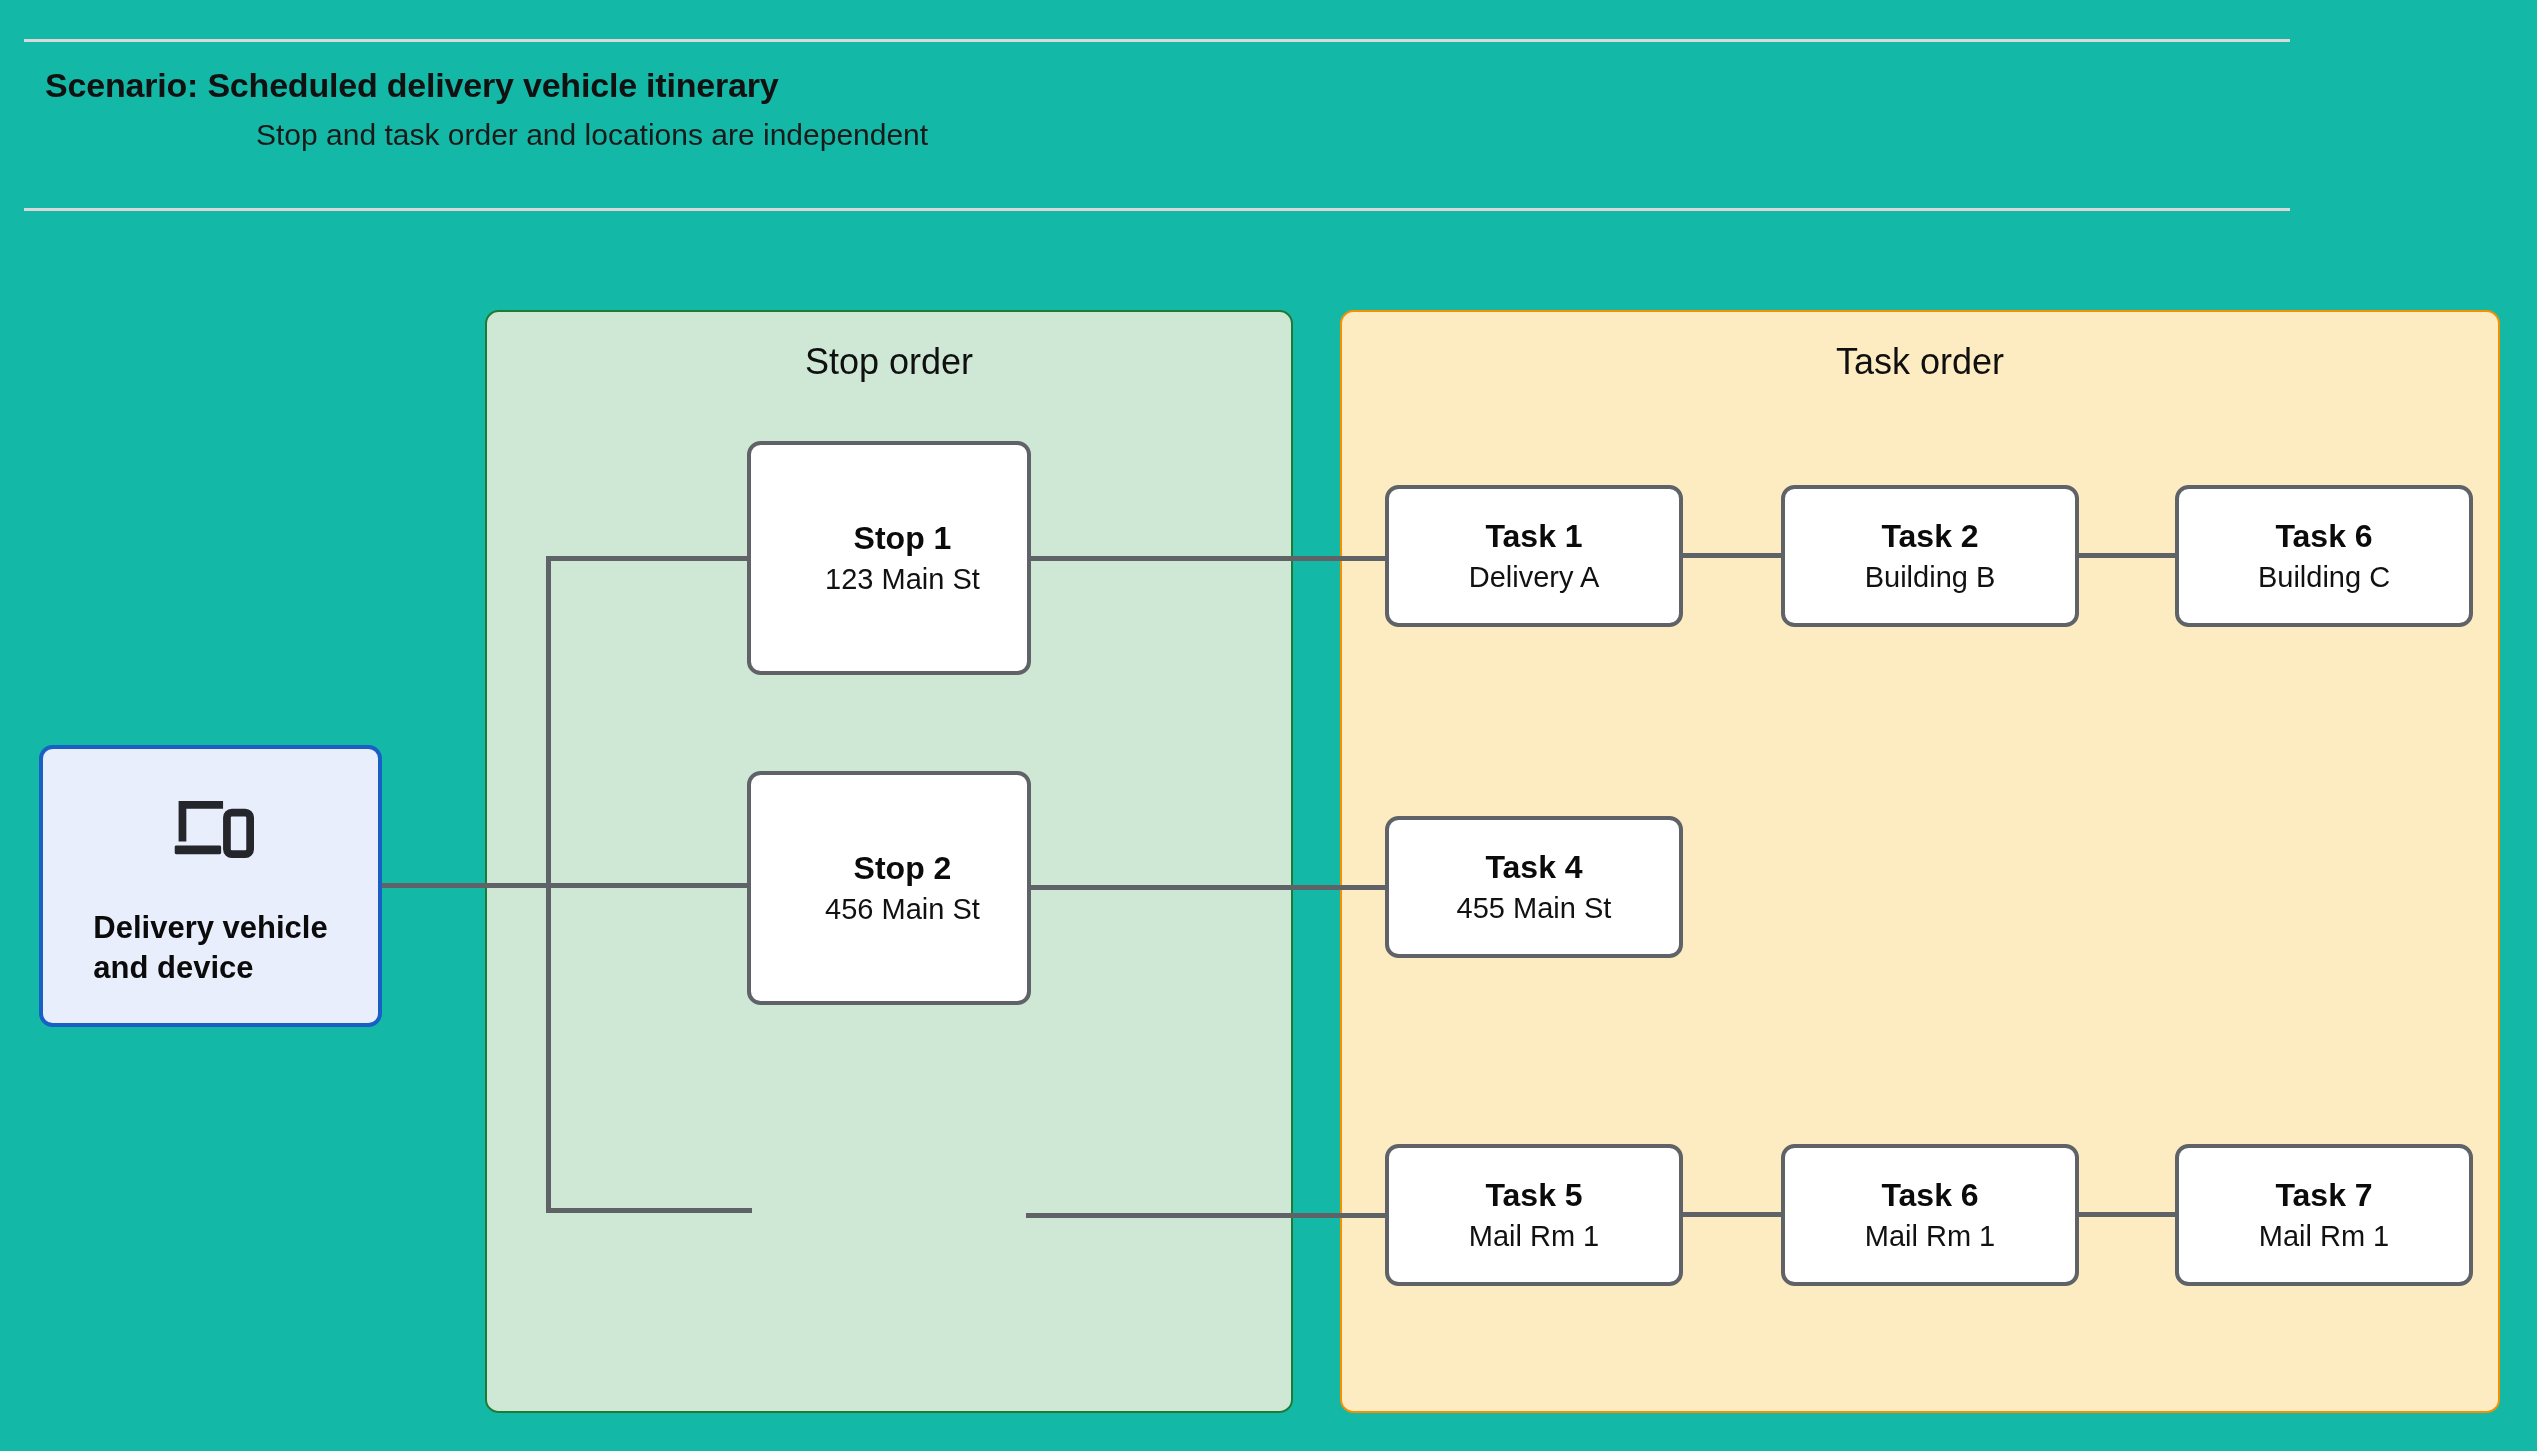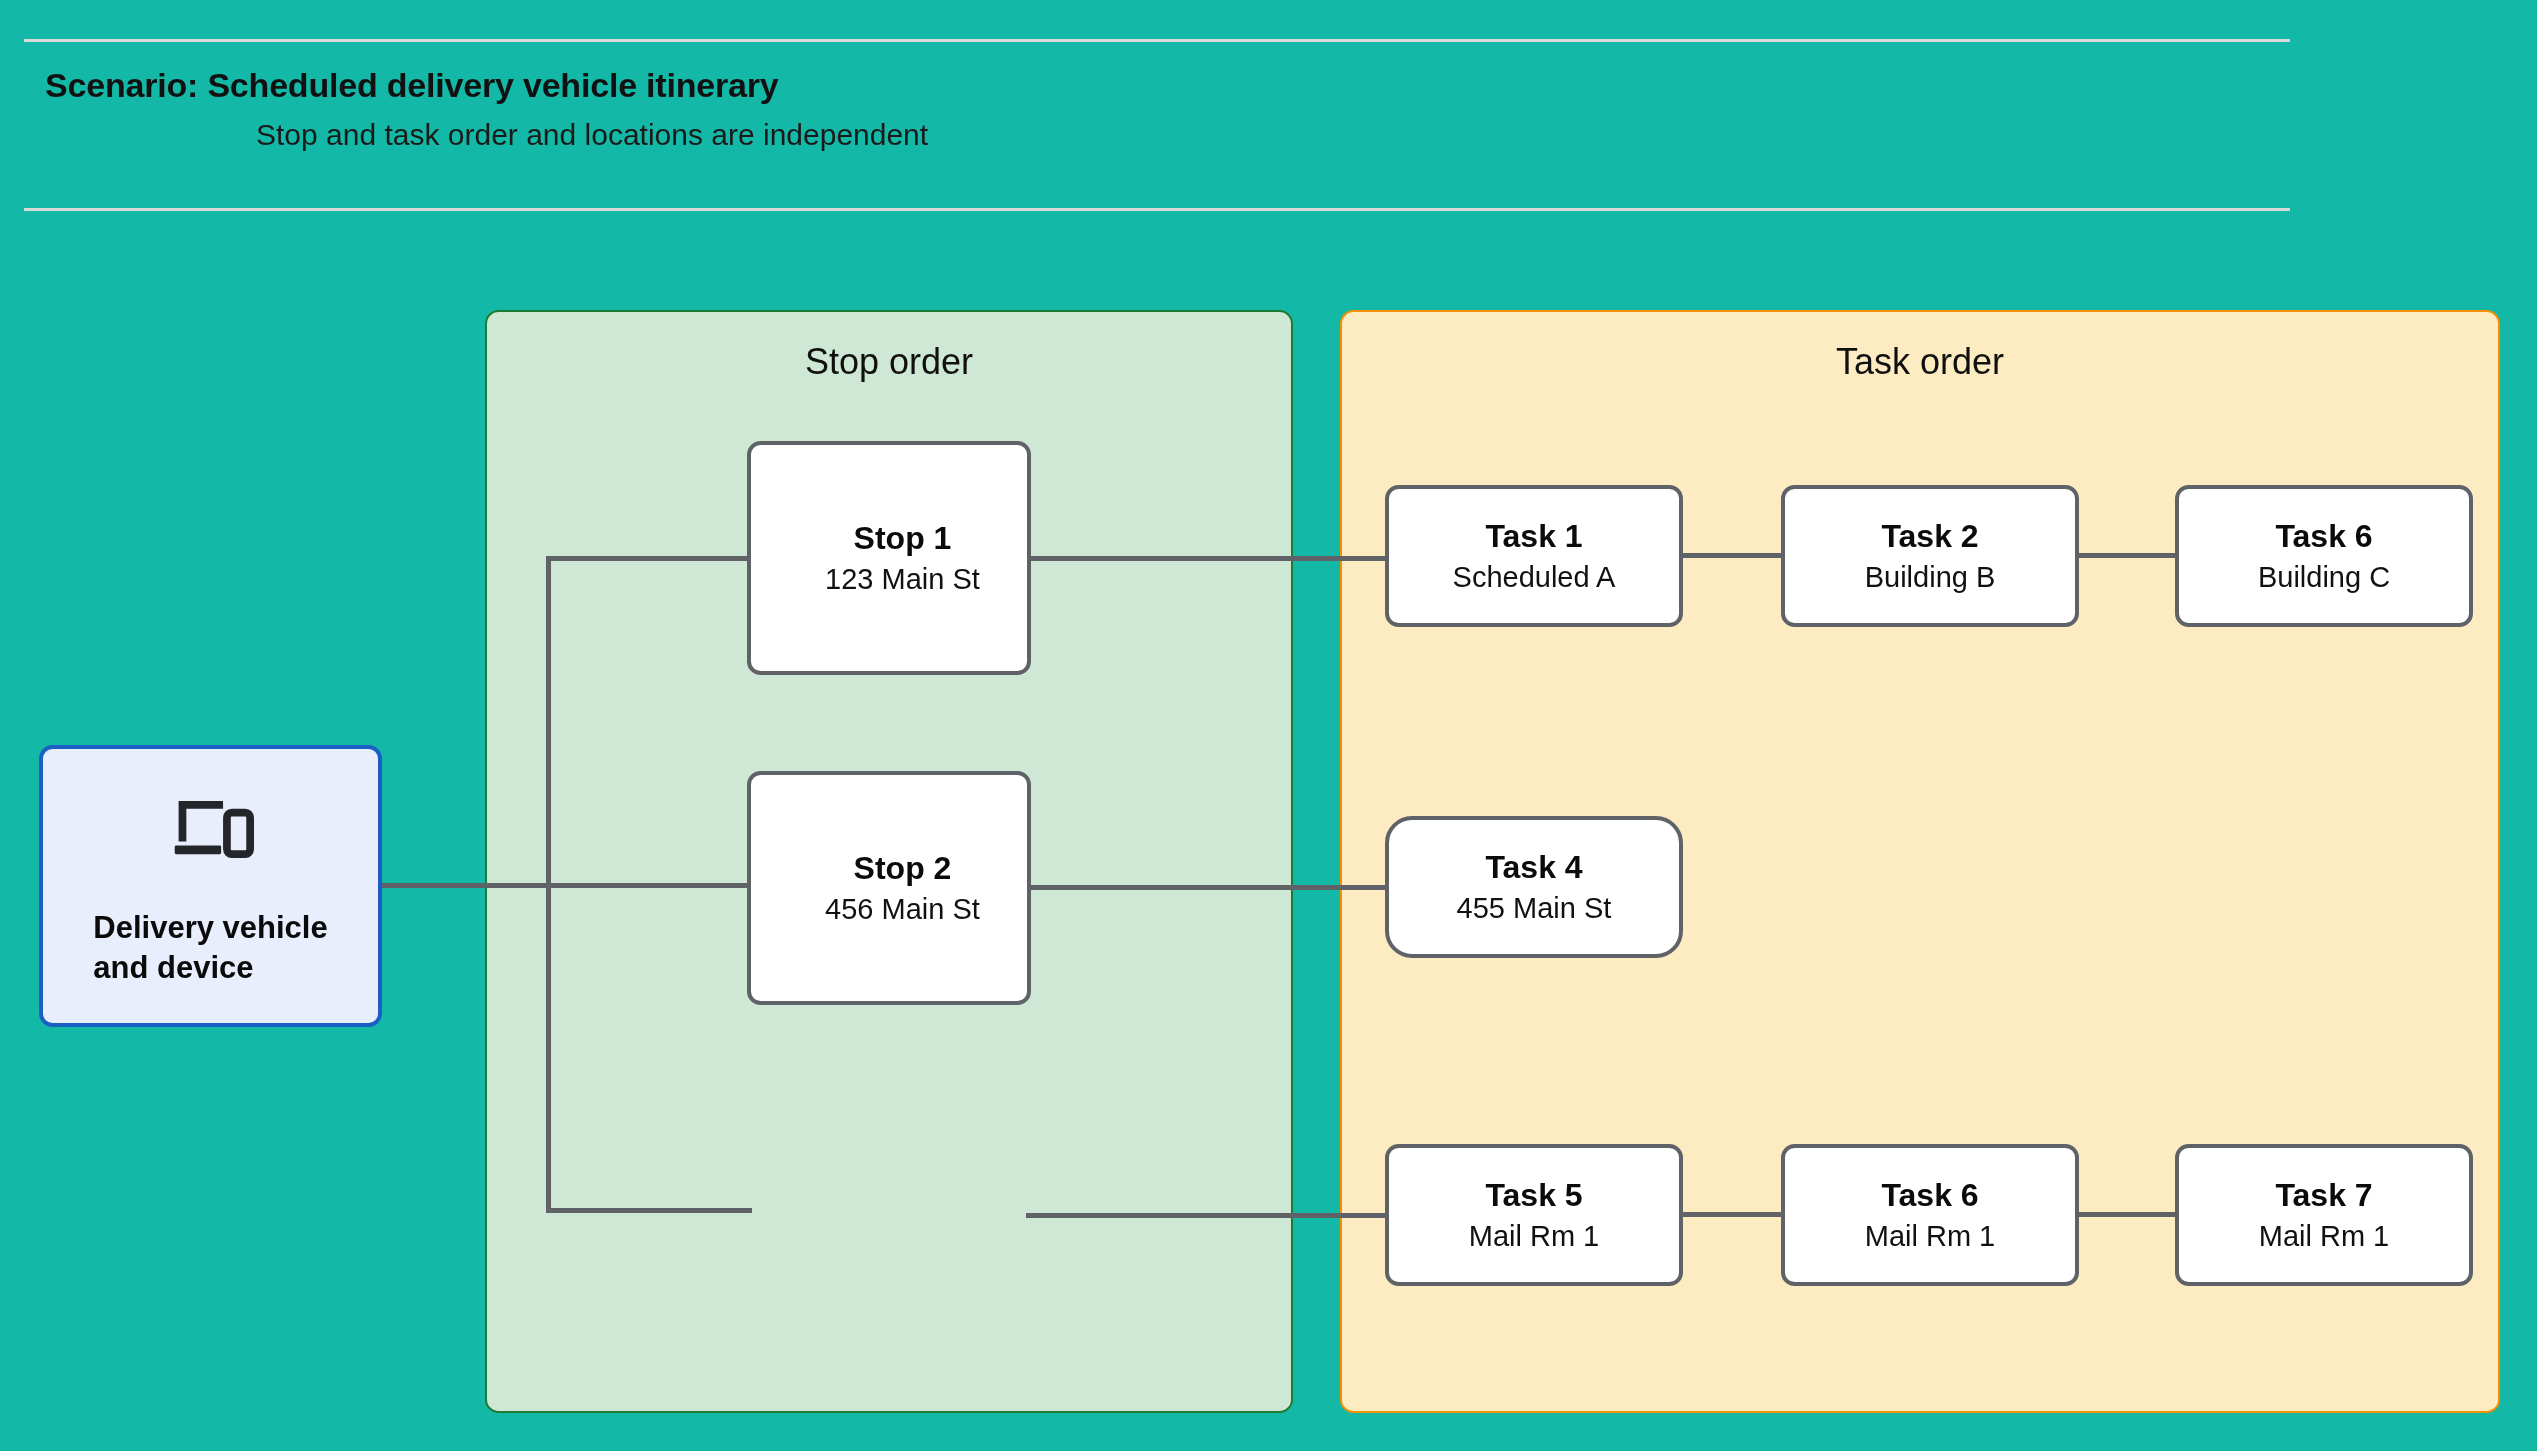--- a/index.html
+++ b/index.html
@@ -122,21 +122,21 @@
   #stop-node-2 { top: 1096px; }
 
   .task-node {
     width: 298px;
     height: 142px;
   }
   .task-col-0 { left: 1385px; }
   .task-col-1 { left: 1781px; }
   .task-col-2 { left: 2175px; }
   .task-row-0 { top: 485px; }
-  .task-row-1 { top: 816px; border-radius: 27px; }
+  .task-row-1 { top: 816px; }
   .task-row-2 { top: 1144px; }
 
   
   #vehicle-node {
     position: absolute;
     left: 39px;
     top: 745px;
     width: 343px;
     height: 282px;
     box-sizing: border-box;
@@ -232,21 +232,21 @@
     <div class="t1">Stop 1</div>
     <div class="t2">123 Main St</div>
   </div>
   <div class="node stop-node" id="stop-node-1">
     <div class="t1">Stop 2</div>
     <div class="t2">456 Main St</div>
   </div>
 
   <div class="node task-node task-row-0 task-col-0">
     <div class="t1">Task 1</div>
-    <div class="t2">Scheduled A</div>
+    <div class="t2">Delivery A</div>
   </div>
   <div class="node task-node task-row-0 task-col-1">
     <div class="t1">Task 2</div>
     <div class="t2">Building B</div>
   </div>
   <div class="node task-node task-row-0 task-col-2">
     <div class="t1">Task 6</div>
     <div class="t2">Building C</div>
   </div>
 

